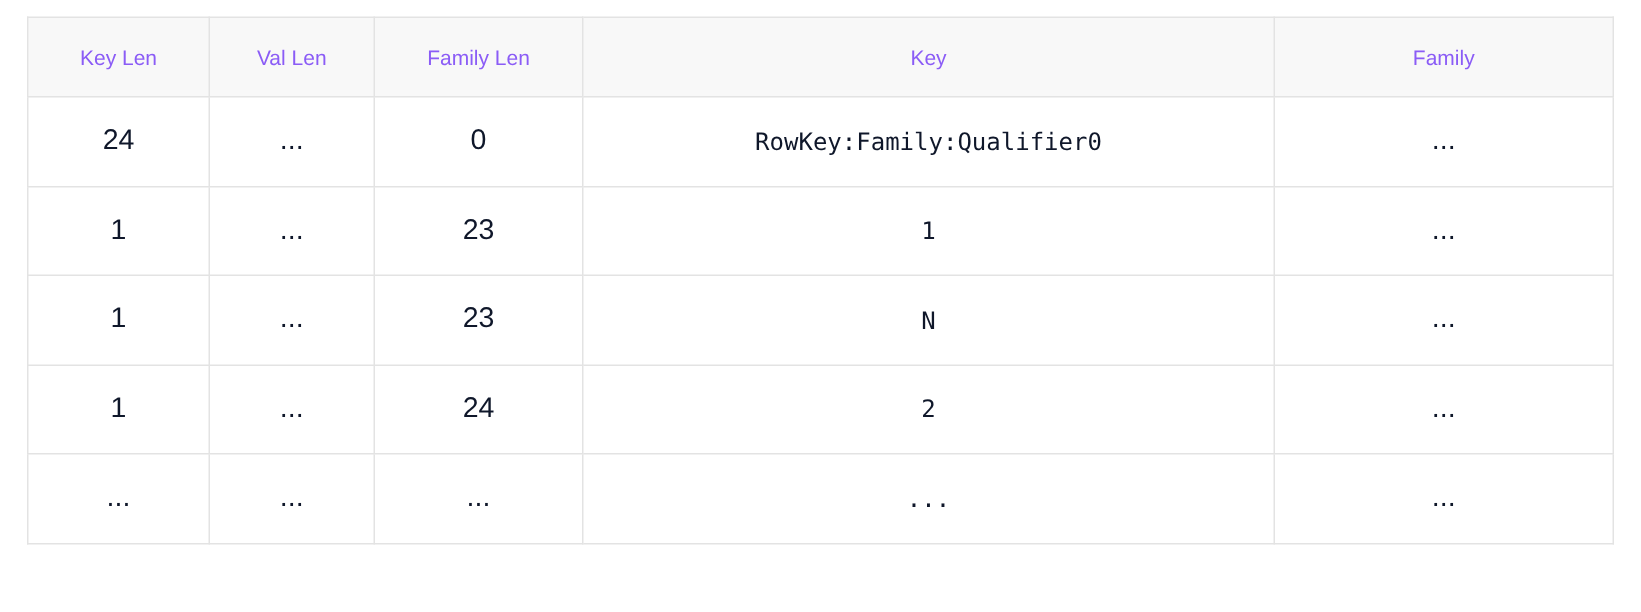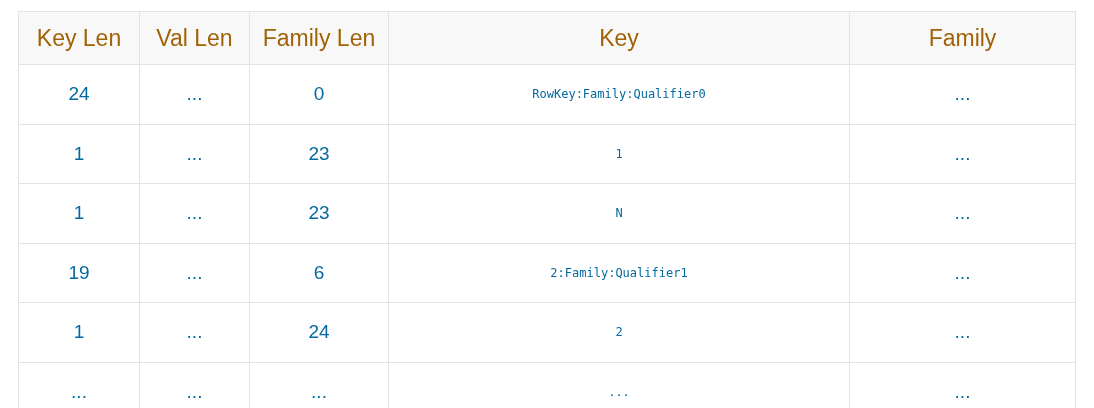--- a/index.html
+++ b/index.html
@@ -30,44 +30,44 @@
     border-collapse: collapse;
     table-layout: fixed;
     background: #ffffff;
   }
 
   #kv-table th,
   #kv-table td {
     border: 1px solid #e3e3e3;
     text-align: center;
     vertical-align: middle;
-    color: #0369a1;
+    color: #0f172a;
     padding: 0;
   }
 
   #kv-table thead th {
     background: #f8f8f8;
     height: 52px;
     font-weight: 400;
-    font-size: 23px;
+    font-size: 14px;
     font-family: "Liberation Sans", sans-serif;
-    color: #a16207;
+    color: #8b5cf6;
   }
 
   #kv-table tbody td {
     background: #ffffff;
     height: 58.5px;
     font-size: 19px;
     font-family: "Liberation Sans", sans-serif;
   }
 
   
   #kv-table td.cell-key {
     font-family: "DejaVu Sans Mono", "Liberation Mono", monospace;
-    font-size: 12px;
+    font-size: 16px;
     letter-spacing: 0px;
     margin-left: 24px;
   }
 
   
   col.col-keylen    { width: 121px; }
   col.col-vallen    { width: 110px; }
   col.col-prefixlen { width: 139px; }
   col.col-key       { width: 461px; }
   col.col-value     { width: 226px; }
@@ -109,27 +109,20 @@
         <td class="cell-value">...</td>
       </tr>
       <tr>
         <td class="cell-num">1</td>
         <td class="cell-num">...</td>
         <td class="cell-num">23</td>
         <td class="cell-key">N</td>
         <td class="cell-value">...</td>
       </tr>
       <tr>
-        <td class="cell-num">19</td>
-        <td class="cell-num">...</td>
-        <td class="cell-num">6</td>
-        <td class="cell-key">2:Family:Qualifier1</td>
-        <td class="cell-value">...</td>
-      </tr>
-      <tr>
         <td class="cell-num">1</td>
         <td class="cell-num">...</td>
         <td class="cell-num">24</td>
         <td class="cell-key">2</td>
         <td class="cell-value">...</td>
       </tr>
       <tr>
         <td class="cell-num">...</td>
         <td class="cell-num">...</td>
         <td class="cell-num">...</td>

